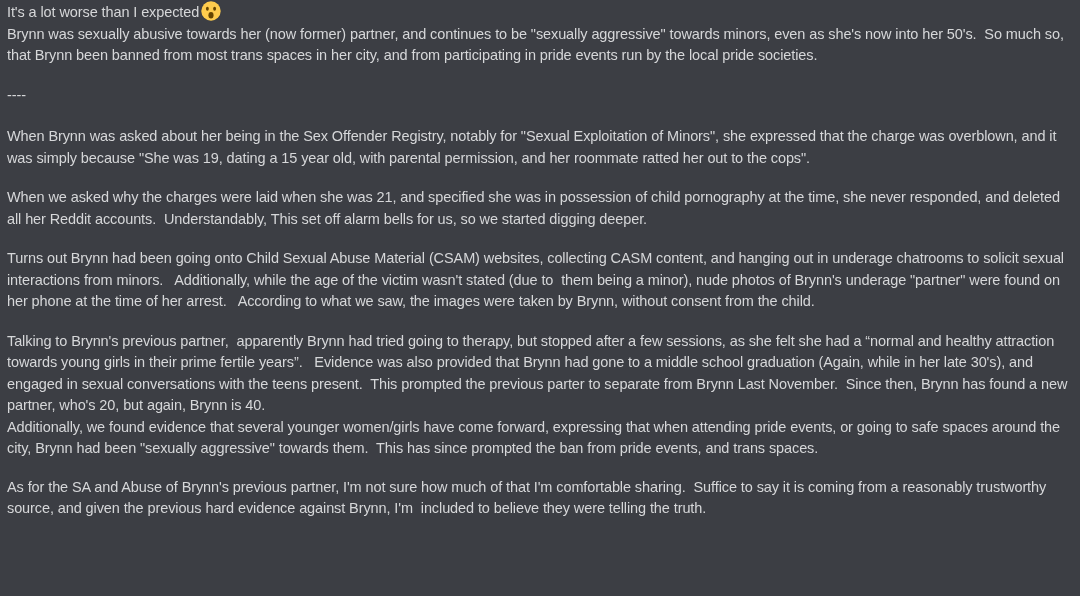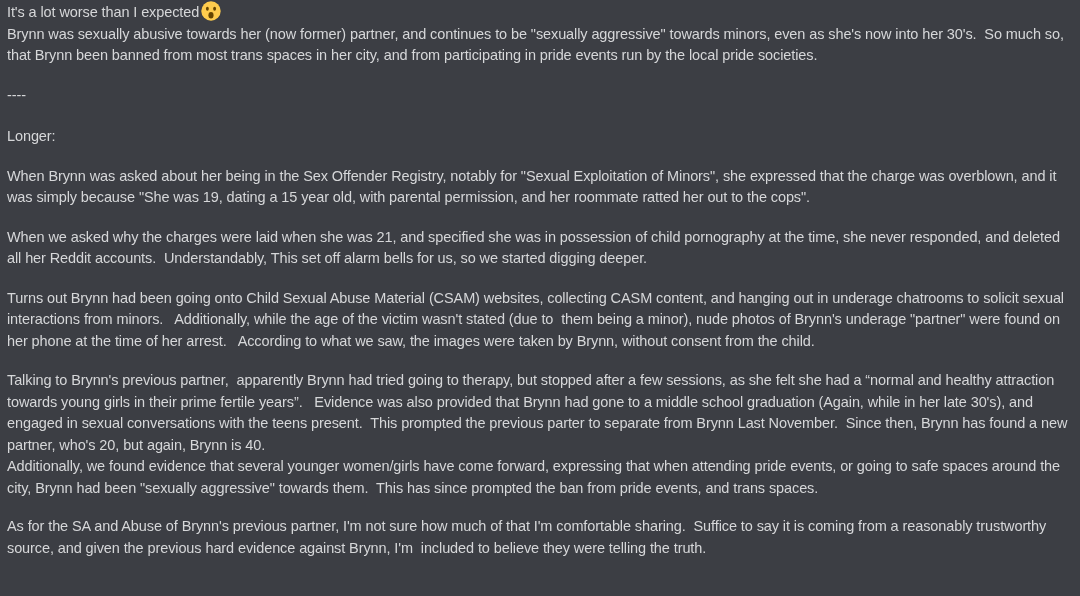--- a/index.html
+++ b/index.html
@@ -43,25 +43,24 @@
 <div class="message-content">
 
   <p class="msg-line mb0"><span>It's a lot worse than I expected</span><span class="emoji"><svg viewBox="0 0 36 36" width="20" height="20" aria-hidden="true">
           <circle cx="18" cy="18" r="17.5" fill="#ffcc4d"></circle>
           <ellipse cx="11.5" cy="14" rx="2.6" ry="3.6" fill="#664500"></ellipse>
           <ellipse cx="24.5" cy="14" rx="2.6" ry="3.6" fill="#664500"></ellipse>
           <ellipse cx="18" cy="25.5" rx="4.6" ry="5.8" fill="#664500"></ellipse>
         </svg></span></p>
 
 
-  <p class="msg-line">Brynn was sexually abusive towards her (now former) partner, and continues to be "sexually aggressive" towards minors, even as she's now into her 30's.  So much so, that Brynn been banned from most trans spaces in her city, and from participating in pride events run by the local pride societies.</p>
+  <p class="msg-line">Brynn was sexually abusive towards her (now former) partner, and continues to be "sexually aggressive" towards minors, even as she's now into her 50's.  So much so, that Brynn been banned from most trans spaces in her city, and from participating in pride events run by the local pride societies.</p>
 
   <p class="msg-line mb20">----</p>
 
-  <p class="msg-line">Longer:</p>
 
   <p class="msg-line">When Brynn was asked about her being in the Sex Offender Registry, notably for "Sexual Exploitation of Minors", she expressed that the charge was overblown, and it was simply because "She was 19, dating a 15 year old, with parental permission, and her roommate ratted her out to the cops".</p>
 
   <p class="msg-line">When we asked why the charges were laid when she was 21, and specified she was in possession of child pornography at the time, she never responded, and deleted all her Reddit accounts.  Understandably, This set off alarm bells for us, so we started digging deeper.</p>
 
   <p class="msg-line">Turns out Brynn had been going onto Child Sexual Abuse Material (CSAM) websites, collecting CASM content, and hanging out in underage chatrooms to solicit sexual interactions from minors.   Additionally, while the age of the victim wasn't stated (due to  them being a minor), nude photos of Brynn's underage "partner" were found on her phone at the time of her arrest.   According to what we saw, the images were taken by Brynn, without consent from the child.</p>
 
   <p class="msg-line mb0">Talking to Brynn's previous partner,  apparently Brynn had tried going to therapy, but stopped after a few sessions, as she felt she had a “normal and healthy attraction towards young girls in their prime fertile years”.   Evidence was also provided that Brynn had gone to a middle school graduation (Again, while in her late 30's), and engaged in sexual conversations with the teens present.  This prompted the previous parter to separate from Brynn Last November.  Since then, Brynn has found a new partner, who's 20, but again, Brynn is 40.</p>
 
   <p class="msg-line mb17">Additionally, we found evidence that several younger women/girls have come forward, expressing that when attending pride events, or going to safe spaces around the city, Brynn had been "sexually aggressive" towards them.  This has since prompted the ban from pride events, and trans spaces.</p>

